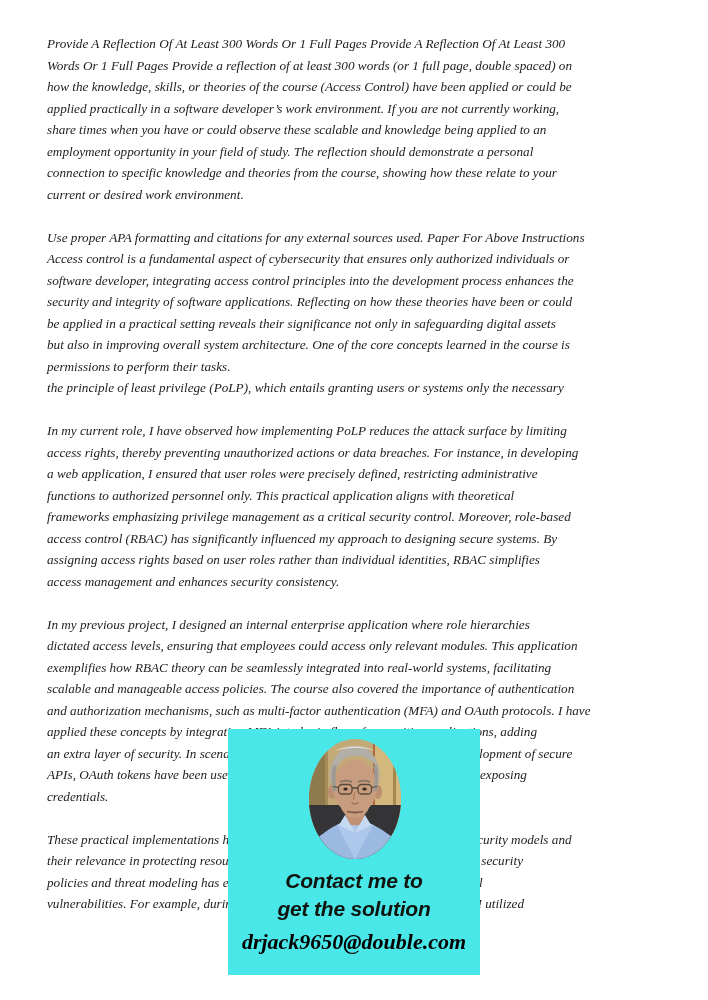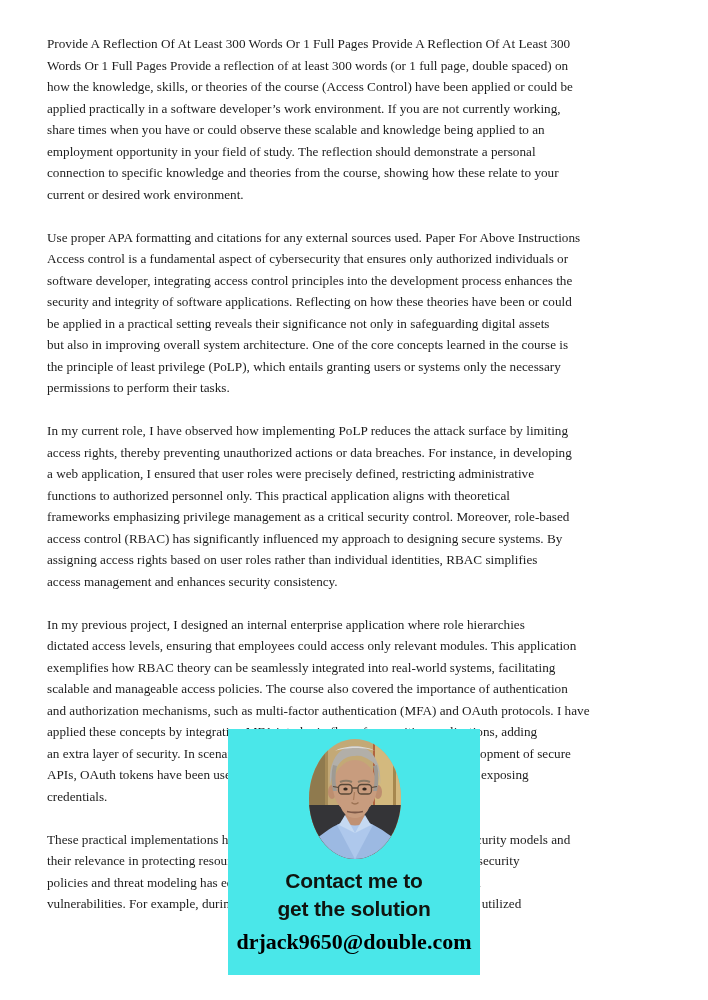--- a/index.html
+++ b/index.html
@@ -1,19 +1,20 @@
 <!DOCTYPE html>
 <html><head>
 <meta charset="utf-8">
 <style>
   html,body { margin:0; padding:0; background:#ffffff; }
   .page {
     position:relative; width:708px; height:1000px;
     background:#ffffff; overflow:hidden;
     font-family:"Liberation Serif", serif;
+    font-style:italic;
   }
   .doc {
     position:absolute; left:47px; top:33px; width:640px;
     color:#1c1c1c; font-size:13.2px;
   }
   .paragraph { margin:0 0 21.5px 0; }
   .line { white-space:nowrap; line-height:21.5px; height:21.5px; }
 
   .overlay {
     position:absolute; left:228px; top:729px; width:252px; height:246px;
@@ -49,22 +50,22 @@
         <div class="line">connection to specific knowledge and theories from the course, showing how these relate to your</div>
         <div class="line">current or desired work environment.</div>
       </div>
       <div class="paragraph">
         <div class="line">Use proper APA formatting and citations for any external sources used. Paper For Above Instructions</div>
         <div class="line">Access control is a fundamental aspect of cybersecurity that ensures only authorized individuals or</div>
         <div class="line">software developer, integrating access control principles into the development process enhances the</div>
         <div class="line">security and integrity of software applications. Reflecting on how these theories have been or could</div>
         <div class="line">be applied in a practical setting reveals their significance not only in safeguarding digital assets</div>
         <div class="line">but also in improving overall system architecture. One of the core concepts learned in the course is</div>
+        <div class="line">permissions to perform their tasks.</div>
         <div class="line">the principle of least privilege (PoLP), which entails granting users or systems only the necessary</div>
-        <div class="line">permissions to perform their tasks.</div>
       </div>
       <div class="paragraph">
         <div class="line">In my current role, I have observed how implementing PoLP reduces the attack surface by limiting</div>
         <div class="line">access rights, thereby preventing unauthorized actions or data breaches. For instance, in developing</div>
         <div class="line">a web application, I ensured that user roles were precisely defined, restricting administrative</div>
         <div class="line">functions to authorized personnel only. This practical application aligns with theoretical</div>
         <div class="line">frameworks emphasizing privilege management as a critical security control. Moreover, role-based</div>
         <div class="line">access control (RBAC) has significantly influenced my approach to designing secure systems. By</div>
         <div class="line">assigning access rights based on user roles rather than individual identities, RBAC simplifies</div>
         <div class="line">access management and enhances security consistency.</div>

